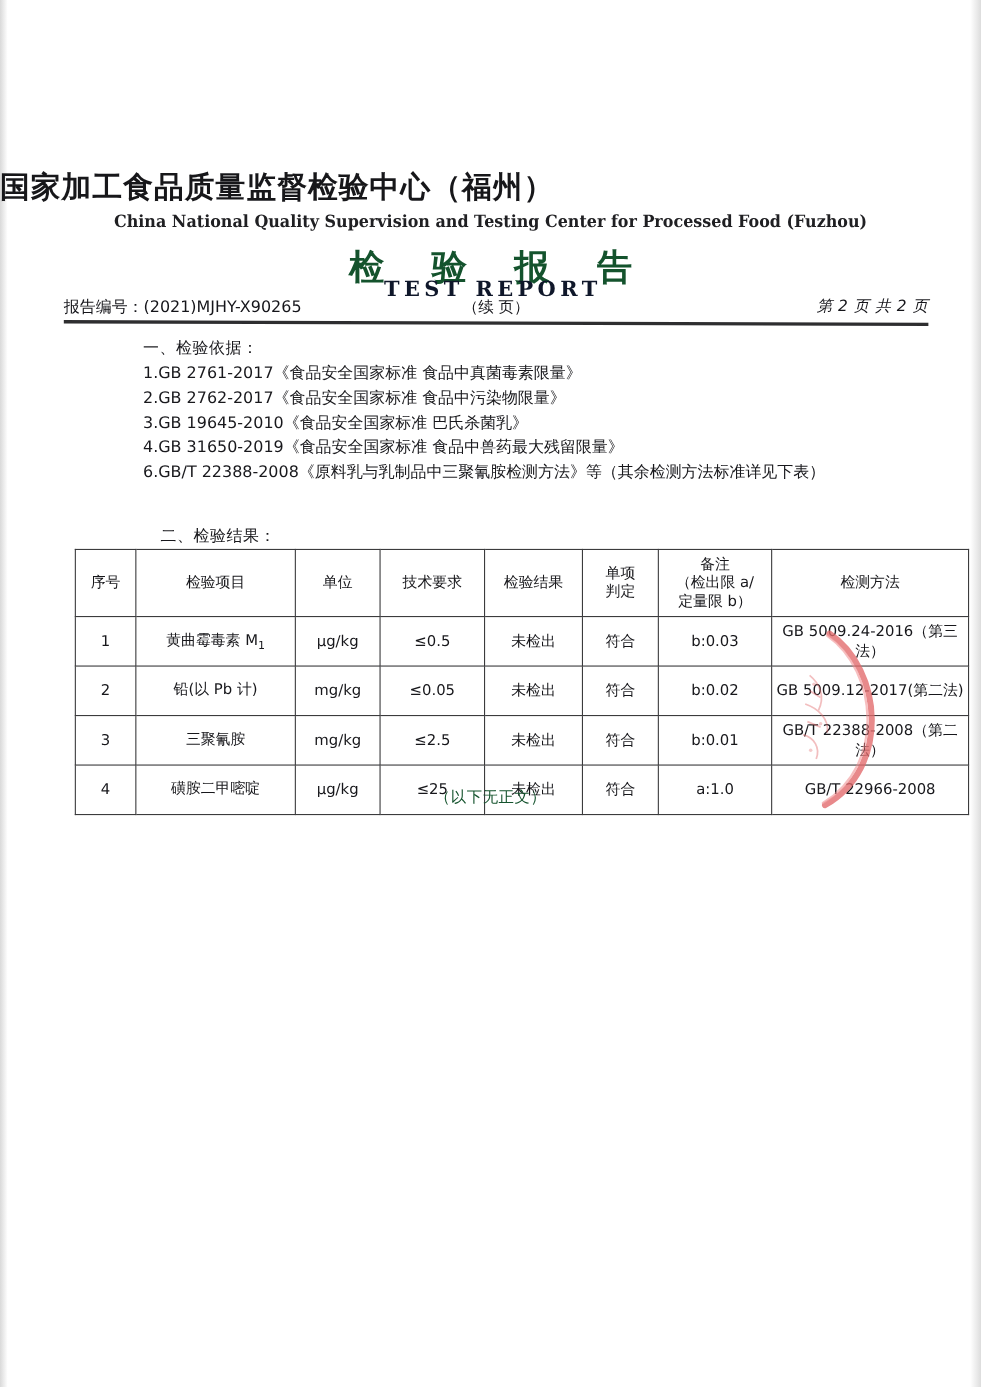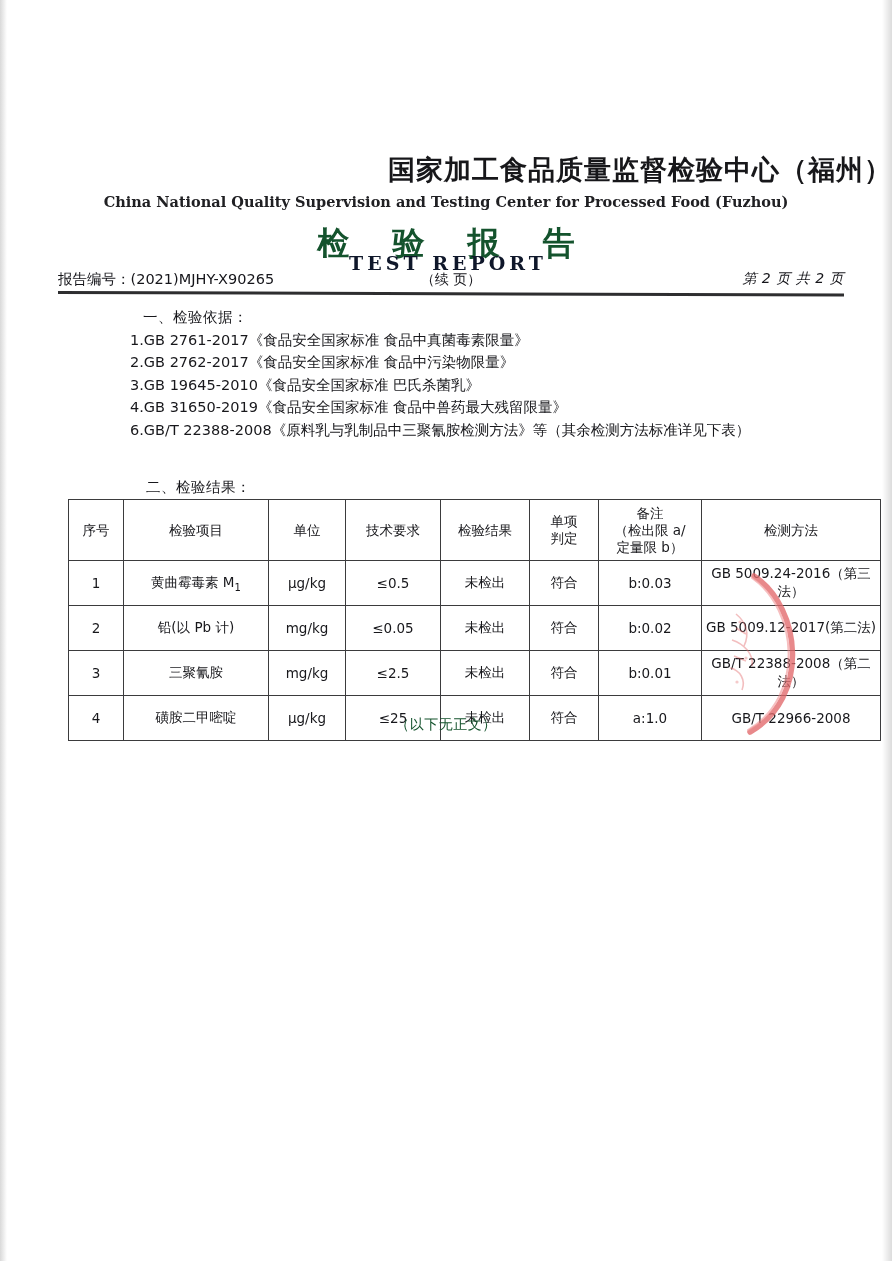--- a/index.html
+++ b/index.html
@@ -43,21 +43,21 @@
     left: 0; top: 0;
     width: 892px;
     height: 1261px;
   }
 
   
   .org-title {
     position: absolute;
     left: 0; right: 0;
     top: 152px;
-    text-align: right;
+    text-align: left;
     font-family: "DejaVu Serif", "Liberation Serif", serif;
     font-weight: bold;
     font-size: 27px;
     letter-spacing: 1px;
     color: #17171a;
   }
   .org-title-en {
     position: absolute;
     left: 0; right: 0;
     top: 193px;
@@ -140,21 +140,20 @@
     width: 712px;
     font-size: 14.5px;
     line-height: 22.5px;
     color: #18181c;
   }
   .basis {
     top: 306px;
   }
   .basis .lead {
     letter-spacing: 0.5px;
-    margin-left: 13px;
   }
   .basis .indent-wrap {
     text-indent: 0;
   }
   .results-label {
     position: absolute;
     left: 146px;
     top: 478px;
     font-size: 14.5px;
     color: #18181c;

